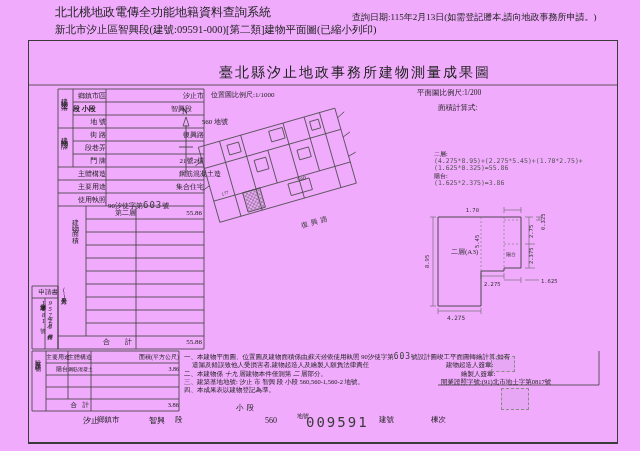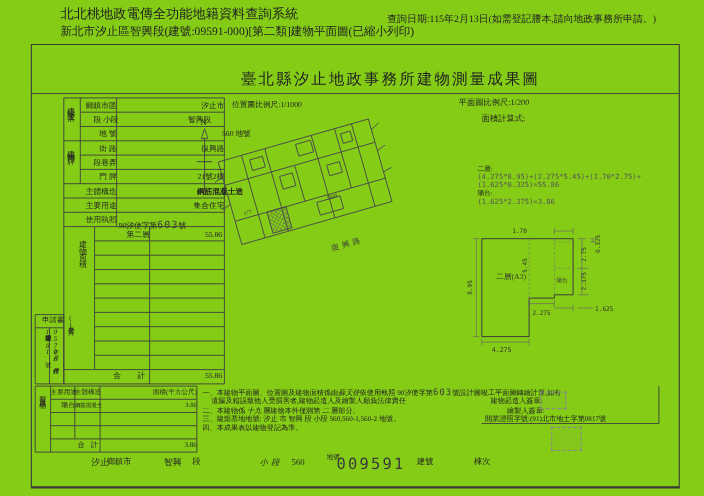--- a/index.html
+++ b/index.html
@@ -1,16 +1,16 @@
 <!DOCTYPE html>
 <html><head>
 <meta charset="utf-8">
 <style>
   html,body{margin:0;padding:0;background:#fff;}
-  .page{position:relative;width:640px;height:451px;background:#84cc16;overflow:hidden;
+  .page{position:relative;width:640px;height:451px;background:#f0abfc;overflow:hidden;
         font-family:"Liberation Serif",serif;color:#222;}
   .t{position:absolute;white-space:nowrap;line-height:1.15;}
   .f5{font-size:5px}.f55{font-size:5.5px}.f6{font-size:6px}.f65{font-size:6.5px}
   .f7{font-size:7px}.f75{font-size:7.5px}.f8{font-size:8px}.f9{font-size:9px}
   .f10{font-size:10.5px}.f12{font-size:12px}.f14{font-size:14px}
   .ctr{text-align:right}
   .vert{writing-mode:vertical-rl;text-orientation:upright;}
   .ls2{letter-spacing:2px}.ls4{letter-spacing:4px}.ls6{letter-spacing:6px}
   .stamp{font-family:"DejaVu Sans Mono",monospace;letter-spacing:1px;color:#3a3a3a;}
   .hand{font-family:"DejaVu Serif",serif;font-style:italic;}
@@ -98,35 +98,35 @@
       <div class="f6">二層:</div>
       <div class="mono f65">(4.275*8.95)+(2.275*5.45)+(1.70*2.75)+</div>
       <div class="mono f65">(1.625*0.325)=55.86</div>
       <div class="f6">陽台:</div>
       <div class="mono f65">(1.625*2.375)=3.86</div>
     </div>
 
     <div class="t f7 vert ls2" style="left:31px;top:51px;height:34px;">建物坐落</div>
     <div class="t f7 ctr" style="left:44px;top:51px;width:33px;">鄉鎮市區</div>
     <div class="t f7 ctr" style="left:77px;top:51px;width:98px;">汐止市</div>
-    <div class="t f7 ctr" style="left:56px;top:64px;width:14px;">段 小段</div>
+    <div class="t f7 ctr" style="left:44px;top:64px;width:14px;font-weight:bold;">段 小段</div>
     <div class="t f7 ctr" style="left:77px;top:64px;width:86px;">智興段</div>
     <div class="t f7 ctr" style="left:44px;top:77px;width:33px;">地  號</div>
     <div class="t f7 ctr" style="left:77px;top:77px;width:122px;">560  地號</div>
 
     <div class="t f7 vert ls2" style="left:31px;top:90px;height:34px;">建物門牌</div>
     <div class="t f7 ctr" style="left:44px;top:90px;width:33px;">街  路</div>
     <div class="t f7 ctr" style="left:77px;top:90px;width:98px;">復興路</div>
     <div class="t f7 ctr" style="left:44px;top:103px;width:33px;">段巷弄</div>
     <div class="t f7 ctr" style="left:77px;top:103px;width:98px;"></div>
     <div class="t f7 ctr" style="left:44px;top:116px;width:33px;">門  牌</div>
     <div class="t f7 ctr" style="left:77px;top:116px;width:98px;">21號2樓</div>
 
     <div class="t f7 ctr" style="left:29px;top:129px;width:48px;">主體構造</div>
-    <div class="t f7 ctr" style="left:77px;top:129px;width:115px;font-weight:bold;">鋼筋混凝土造</div>
+    <div class="t f7 ctr" style="left:77px;top:129px;width:115px;">鋼筋混凝土造</div>
     <div class="t f7 ctr" style="left:29px;top:142px;width:48px;">主要用途</div>
     <div class="t f7 ctr" style="left:77px;top:142px;width:98px;">集合住宅</div>
     <div class="t f7 ctr" style="left:29px;top:155px;width:48px;">使用執照</div>
     <div class="t" style="left:79px;top:153px;">
       <span class="f7">90汐使字第</span><span class="stamp f9">603</span><span class="f7">號</span>
     </div>
 
     <div class="t f7 vert ls6" style="left:42px;top:172px;height:100px;">建物面積</div>
     <div class="t f6 vert" style="left:31px;top:246px;height:58px;">(平方公尺)</div>
     <div class="t f7 ctr" style="left:57px;top:168px;width:50px;">第二層</div>
@@ -162,21 +162,21 @@
     <div class="t f65" style="left:417px;top:320px;">建物起造人簽章:</div>
     <div class="t f65" style="left:432px;top:329px;">繪製人簽章:</div>
     <div class="t f65" style="left:412px;top:337px;">開業證照字號:(91)北市地士字第0817號</div>
     <div class="dash" style="left:462px;top:315px;width:22px;height:14px;"></div>
     <div class="dash" style="left:472px;top:347px;width:26px;height:20px;"></div>
 
     <div class="t f8" style="left:54px;top:375px;">汐止</div>
     <div class="t f75" style="left:68px;top:375px;">鄉鎮市</div>
     <div class="t f8" style="left:120px;top:375px;">智興</div>
     <div class="t f75" style="left:146px;top:375px;">段</div>
-    <div class="t f75" style="left:207px;top:376px;letter-spacing:3px;font-style:italic;">小段</div>
+    <div class="t f75" style="left:207px;top:363px;letter-spacing:3px;">小段</div>
     <div class="t f8" style="left:236px;top:375px;">560</div>
     <div class="t f6" style="left:268px;top:372px;">地號</div>
     <div class="t stamp" style="left:277px;top:373px;font-size:14px;letter-spacing:2px;">009591</div>
     <div class="t f75" style="left:350px;top:375px;">建號</div>
     <div class="t f75" style="left:402px;top:375px;">棟次</div>
 
     <div class="t f8" style="left:153px;top:66px;">N</div>
     <svg width="16" height="62" style="left:150px;top:76px;">
       <line x1="7" y1="8" x2="7" y2="56" stroke="#444" stroke-width="0.9"></line>
       <polygon points="7,0 4,9 10,9" fill="none" stroke="#444" stroke-width="0.8"></polygon>

